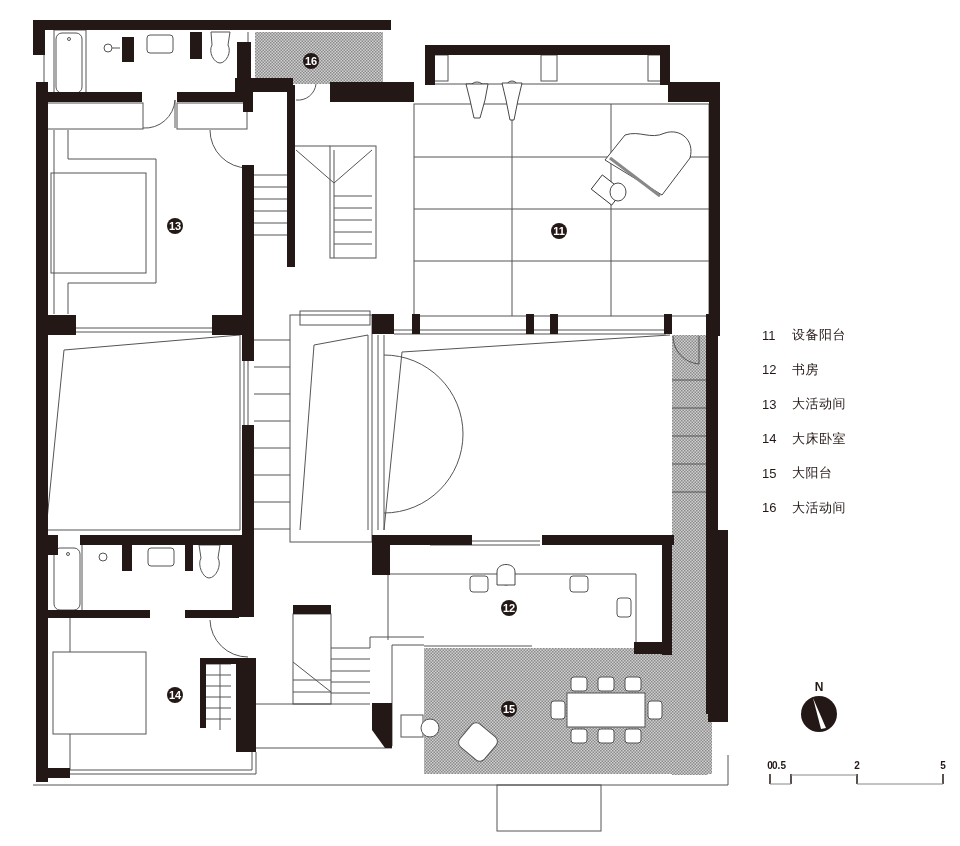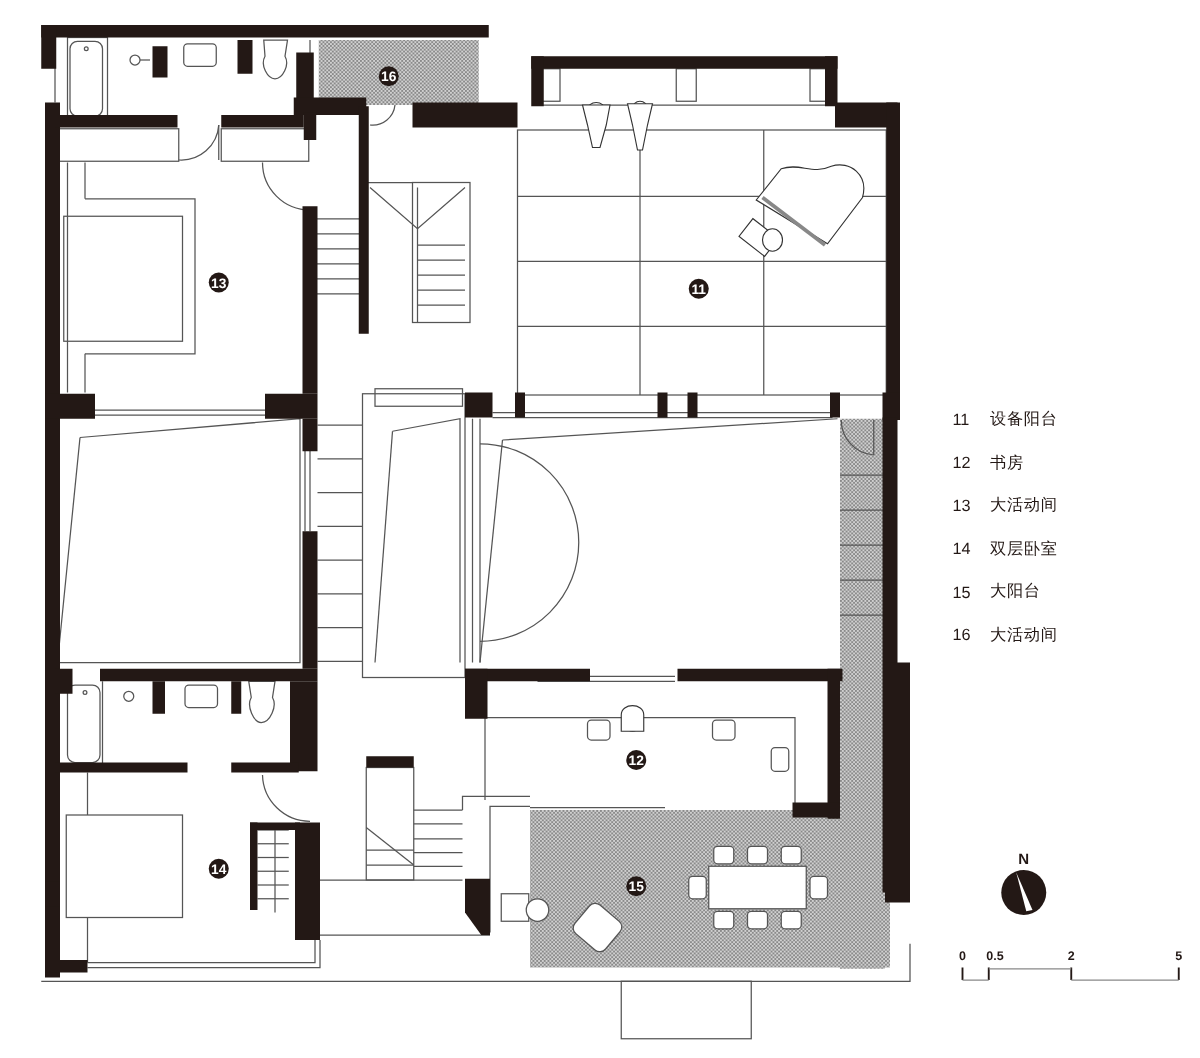--- a/index.html
+++ b/index.html
@@ -296,21 +296,21 @@
   <div class="legend-row">
       <span class="legend-num">12</span>
       <span class="legend-name">书房</span>
     </div>
   <div class="legend-row">
       <span class="legend-num">13</span>
       <span class="legend-name">大活动间</span>
     </div>
   <div class="legend-row">
       <span class="legend-num">14</span>
-      <span class="legend-name">双层卧室</span>
+      <span class="legend-name">大床卧室</span>
     </div>
   <div class="legend-row">
       <span class="legend-num">15</span>
       <span class="legend-name">大阳台</span>
     </div>
   <div class="legend-row">
       <span class="legend-num">16</span>
       <span class="legend-name">大活动间</span>
     </div>
 </div>
@@ -318,21 +318,21 @@
 <div class="north">
   <div class="north-label">N</div>
   <svg width="40" height="40" viewBox="0 0 40 40">
     <circle cx="20" cy="20" r="18" fill="#231815"></circle>
     <polygon points="14,4 27,34 22,35" fill="#ffffff"></polygon>
   </svg>
 </div>
 
 <div class="scale">
   <span class="tick-label" style="left:10px">0</span>
-  <span class="tick-label" style="left:36px">0.5</span>
+  <span class="tick-label" style="left:19px">0.5</span>
   <span class="tick-label" style="left:97px">2</span>
   <span class="tick-label" style="left:183px">5</span>
   <svg width="200" height="30" style="position:absolute;left:0;top:12px;">
     <g stroke="#231815" stroke-width="1.5" fill="none">
       <line x1="10" y1="2" x2="10" y2="12"></line>
       <line x1="31" y1="2" x2="31" y2="12"></line>
       <line x1="97" y1="2" x2="97" y2="12"></line>
       <line x1="183" y1="2" x2="183" y2="12"></line>
     </g>
     <g stroke="#888" stroke-width="1" fill="none">

